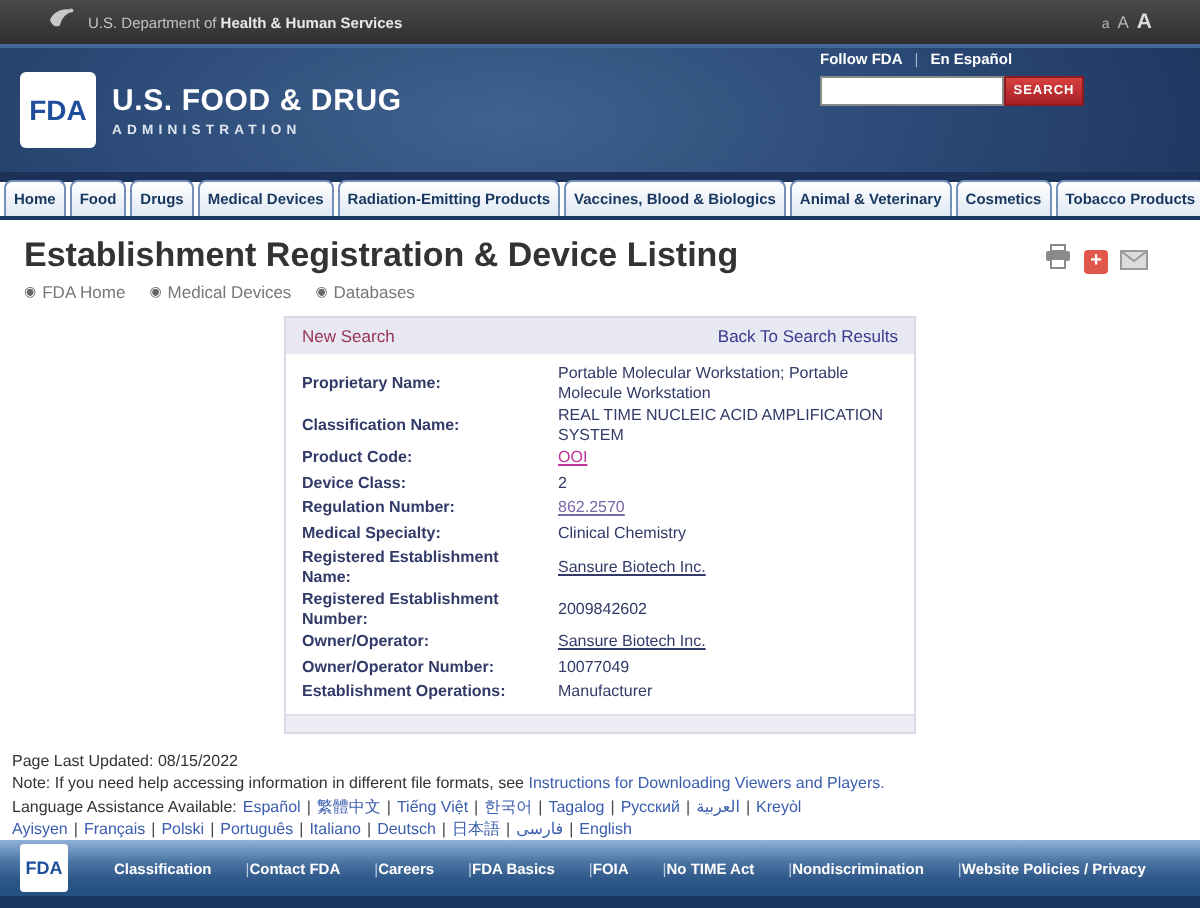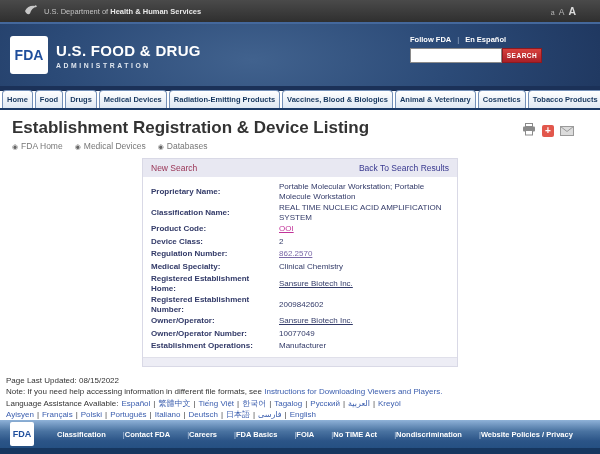--- a/index.html
+++ b/index.html
@@ -20,21 +20,21 @@
   .fs1{font-size:7px;} .fs2{font-size:8.5px;} .fs3{font-size:10.5px; color:#dadada; font-weight:bold;}
 
   
   .header { height:64px; flex:0 0 64px; position:relative; border-top:2px solid #44689c;
     background:#1b3158 radial-gradient(ellipse 420px 170px at 42% 58%, #41628e 0%, #2b4a77 48%, #1b3158 100%); }
   .brand { position:absolute; left:10px; top:12px; display:flex; gap:8px; align-items:center; }
   .fda-logo { width:38px; height:38px; background:#fff; border-radius:3px; display:flex;
               align-items:center; justify-content:center; font-weight:bold; font-size:14px; color:#1f4e9c; }
   .brand-line1 { font-size:15px; font-weight:bold; color:#fff; letter-spacing:.3px; }
   .brand-line2 { font-size:6.8px; color:#dfe6ef; letter-spacing:2.6px; margin-top:3px; font-weight:bold; }
-  .header-right { position:absolute; right:58px; top:11px; width:132px; }
+  .header-right { position:absolute; right:58px; top:1px; width:132px; }
   .follow-row { display:flex; gap:6px; font-size:7.5px; font-weight:bold; margin-bottom:4px; }
   .follow-row a { color:#fff; text-decoration:none; }
   .hsep { color:#9db1cc; font-weight:normal; }
   .search-row { display:flex; }
   .search-row input { width:92px; height:15px; border:1px solid #8a8a8a; padding:0 3px; font-size:8px; }
   .search-row button { width:40px; height:15px; background:linear-gradient(#d8413d,#a91f27); color:#fff;
     font-size:6.5px; font-weight:bold; border:1px solid #8c1a20; letter-spacing:.5px; font-family:inherit; }
 
   
   .nav { height:24px; flex:0 0 24px; display:flex; align-items:flex-end; gap:2px; padding:0 2px;
@@ -212,21 +212,21 @@
           <span class="l">Regulation Number:</span>
           <span class="v link-purple">862.2570</span>
         </div>
 
         <div class="row">
           <span class="l">Medical Specialty:</span>
           <span class="v">Clinical Chemistry</span>
         </div>
 
         <div class="row">
-          <span class="l">Registered Establishment Home:</span>
+          <span class="l">Registered Establishment Name:</span>
           <span class="v link-navy">Sansure Biotech Inc.</span>
         </div>
 
         <div class="row">
           <span class="l">Registered Establishment Number:</span>
           <span class="v">2009842602</span>
         </div>
 
         <div class="row">
           <span class="l">Owner/Operator:</span>

